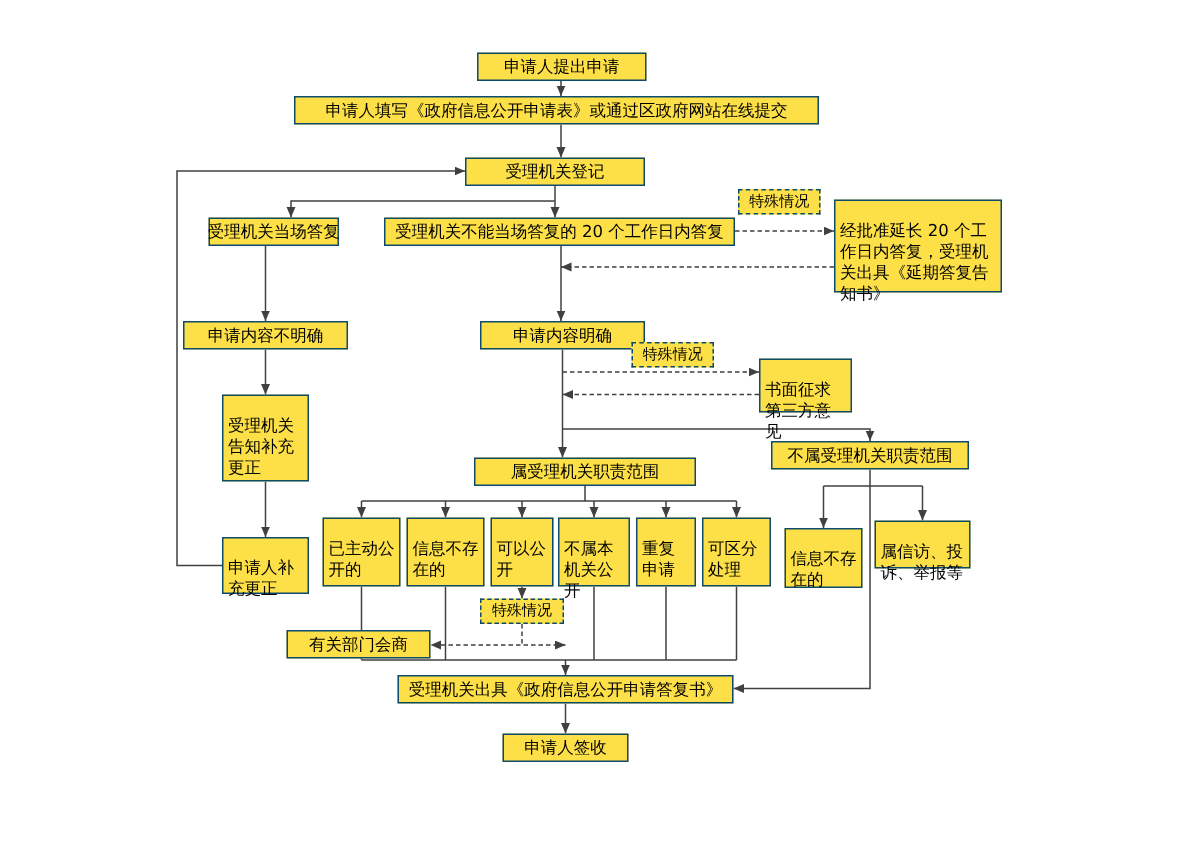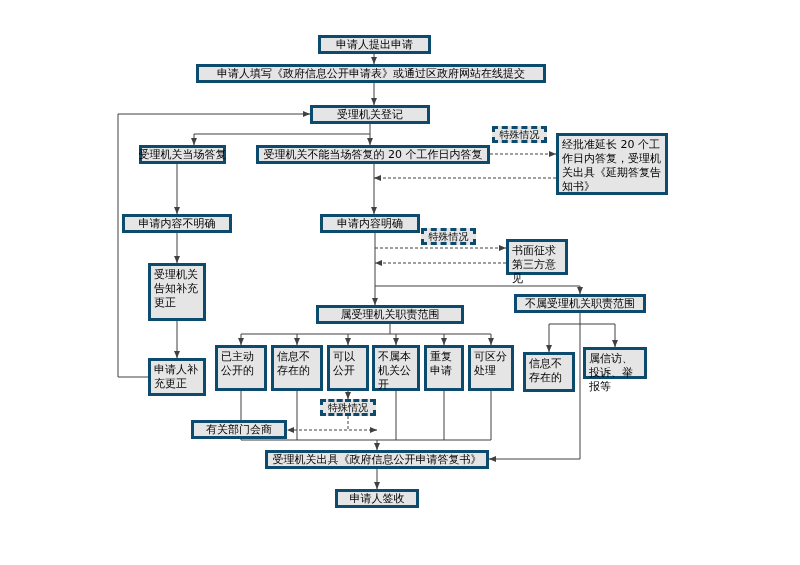--- a/index.html
+++ b/index.html
@@ -9,53 +9,53 @@
     height: 565px;
     background: #ffffff;
     font-family: "DejaVu Sans", "Liberation Sans", sans-serif;
     color: #000000;
     overflow: hidden;
   }
   #connectors { position:absolute; left:0; top:0; width:800px; height:565px; }
   .node {
     position: absolute;
     box-sizing: border-box;
-    border: 3px solid #0c4a6e;
-    background: #e5e5e5;
+    border: 1px solid #0c4a6e;
+    background: #fde047;
     font-size: 11px;
     line-height: 14px;
     display: flex;
     align-items: center;
     justify-content: center;
     text-align: center;
     white-space: nowrap;
   }
   .node.ml {
     align-items: flex-start;
     justify-content: flex-start;
     text-align: left;
-    padding: 2px 3px;
+    padding: 13px 3px;
     white-space: normal;
     word-break: break-all;
   }
   .node.dashed {
     border-style: dashed;
     font-size: 10px;
     text-align: center;
   }
   
   #n-apply        {left:318px; top:35px;  width:113px; height:19px}
   #n-fill-form    {left:196px; top:64px;  width:350px; height:19px}
   #n-register     {left:310px; top:105px; width:120px; height:19px}
   #n-onspot       {left:139px; top:145px; width:87px; height:19px}
   #n-within20     {left:256px; top:145px; width:234px; height:19px}
   #n-special1     {left:492px; top:126px; width:55px;  height:17px}
   #n-extend       {left:556px; top:133px; width:112px; height:62px}
   #n-unclear      {left:122px; top:214px; width:110px; height:19px}
-  #n-clear        {left:320px; top:214px; width:100px; height:19px}
+  #n-clear        {left:320px; top:214px; width:110px; height:19px}
   #n-special2     {left:421px; top:228px; width:55px;  height:17px}
   #n-third-party  {left:506px; top:239px; width:62px;  height:36px}
   #n-notify       {left:148px; top:263px; width:58px;  height:58px}
   #n-in-scope     {left:316px; top:305px; width:148px; height:19px}
   #n-out-scope    {left:514px; top:294px; width:132px; height:19px}
   #n-supplement   {left:148px; top:358px; width:58px;  height:38px}
   #n-proactive    {left:215px; top:345px; width:52px;  height:46px}
   #n-not-exist    {left:271px; top:345px; width:52px;  height:46px}
   #n-can-disclose {left:327px; top:345px; width:42px;  height:46px}
   #n-not-this-auth{left:372px; top:345px; width:48px;  height:46px}

